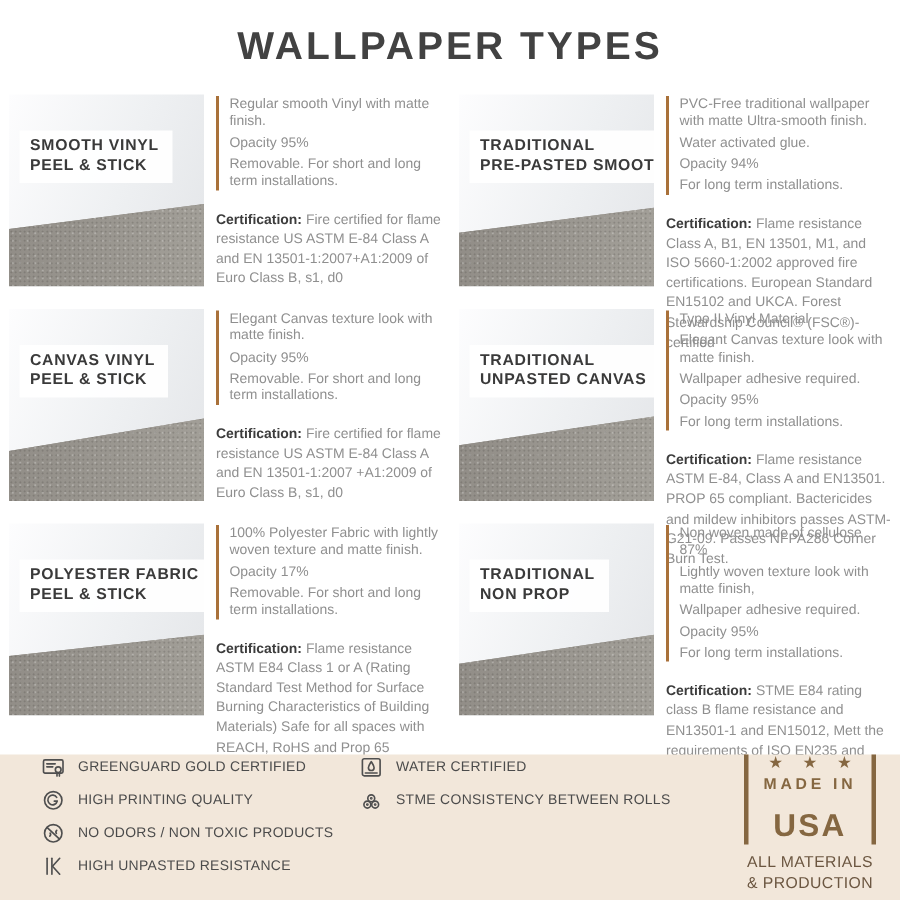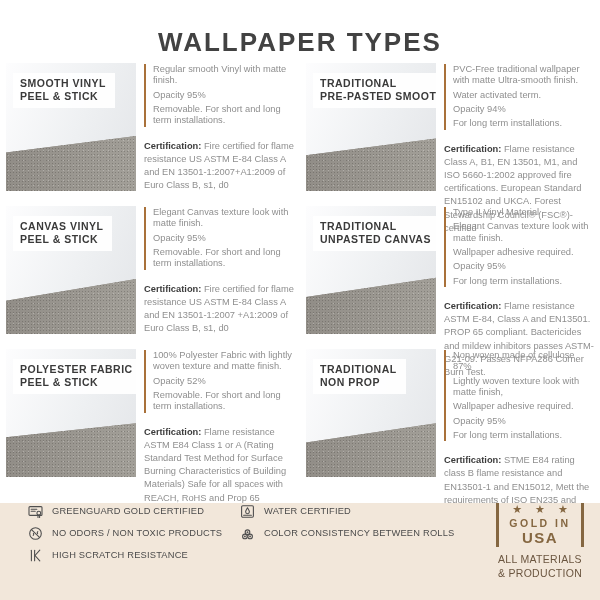--- a/index.html
+++ b/index.html
@@ -7,21 +7,21 @@
     width:600px; height:600px;
     position:relative;
     background:#ffffff;
     font-family:"Liberation Sans", sans-serif;
     overflow:hidden;
     -webkit-font-smoothing:antialiased;
   }
 
   
   .page-title {
-    margin:12px; padding-top:15px;
+    margin:0; padding-top:15px;
     text-align:center;
     font-size:26px; font-weight:600;
     letter-spacing:2px;
     color:#424242;
   }
 
   
   .grid {
     position:absolute; top:63px; left:6px; right:6px;
     display:grid;
@@ -47,21 +47,21 @@
     background-size:3px 3px, 5px 5px, 100% 100%;
     clip-path:polygon(0 70%, 100% 57%, 100% 100%, 0 100%);
   }
   .card:nth-of-type(2) .floor { clip-path:polygon(0 72%, 100% 59%, 100% 100%, 0 100%); }
   .card:nth-of-type(3) .floor { clip-path:polygon(0 74%, 100% 57%, 100% 100%, 0 100%); }
   .card:nth-of-type(4) .floor { clip-path:polygon(0 71%, 100% 56%, 100% 100%, 0 100%); }
   .card:nth-of-type(5) .floor { clip-path:polygon(0 69%, 100% 58%, 100% 100%, 0 100%); }
   .card:nth-of-type(6) .floor { clip-path:polygon(0 73%, 100% 58%, 100% 100%, 0 100%); }
 
   .tag {
-    position:absolute; top:10px; left:7px;
+    position:absolute; top:24px; left:7px;
     background:rgba(255,255,255,.93);
     padding:4px 9px 5px 7px;
     font-size:10.5px; line-height:1.25; letter-spacing:.5px;
     font-weight:600; color:#3a3a3a;
     white-space:nowrap;
   }
 
   .info { flex:1; padding-top:1px; min-width:0; }
   .features {
     border-left:2px solid var(--divider,#a9713a);
@@ -101,21 +101,21 @@
   .usa { flex:1; display:flex; flex-direction:column; align-items:center; justify-content:center; }
   .usa-box {
     border-left:3px solid var(--badge_brown,#856741);
     border-right:3px solid var(--badge_brown,#856741);
     padding:1px 8px 2px;
     text-align:center;
     color:var(--badge_brown,#856741);
   }
   .usa-stars { font-size:11px; letter-spacing:5px; line-height:1; padding-left:5px; }
   .usa-madein { font-size:10.5px; font-weight:700; letter-spacing:2.5px; margin-top:2px; }
-  .usa-name { font-size:15px; font-weight:800; letter-spacing:1.5px; line-height:1; margin-top:1px; }
+  .usa-name { font-size:21px; font-weight:800; letter-spacing:1.5px; line-height:1; margin-top:11px; }
   .usa-sub {
     margin-top:6px; text-align:center;
     font-size:10.5px; font-weight:400; letter-spacing:.3px;
     color:#6b5640; line-height:1.3;
   }
 </style>
 </head>
 <body>
 
 <h1 class="page-title">WALLPAPER TYPES</h1>
@@ -147,21 +147,21 @@
     <div class="photo">
       <div class="floor"></div>
       <div class="tag">
         <div>TRADITIONAL</div>
         <div>PRE-PASTED SMOOTH</div>
       </div>
     </div>
     <div class="info">
       <div class="features">
           <p>PVC-Free traditional wallpaper with matte Ultra-smooth finish.</p>
-          <p>Water activated term.</p>
+          <p>Water activated glue.</p>
           <p>Opacity 94%</p>
           <p>For long term installations.</p>
         </div>
       <div class="cert">
         <span class="cert-label">Certification:</span>
         <span>Flame resistance Class A, B1, EN 13501, M1, and ISO 5660-1:2002 approved fire certifications. European Standard EN15102 and UKCA. Forest Stewardship Council® (FSC®)-certified</span>
       </div>
     </div>
   </div>
 
@@ -213,21 +213,21 @@
     <div class="photo">
       <div class="floor"></div>
       <div class="tag">
         <div>POLYESTER FABRIC</div>
         <div>PEEL &amp; STICK</div>
       </div>
     </div>
     <div class="info">
       <div class="features">
           <p>100% Polyester Fabric with lightly woven texture and matte finish.</p>
-          <p>Opacity 52%</p>
+          <p>Opacity 17%</p>
           <p>Removable.  For short and long term installations.</p>
         </div>
       <div class="cert">
         <span class="cert-label">Certification:</span>
         <span>Flame resistance ASTM E84 Class 1 or A (Rating Standard Test Method for Surface Burning Characteristics of Building Materials) Safe for all spaces with REACH, RoHS and Prop 65 Compliance</span>
       </div>
     </div>
   </div>
 
   <div class="card">
@@ -264,32 +264,39 @@
         <line x1="3.2" y1="5.2" x2="8.8" y2="5.2"></line>
         <line x1="3.2" y1="7.2" x2="7.2" y2="7.2"></line>
         <circle cx="10.8" cy="9.2" r="1.9"></circle>
         <path d="M10 11 L10 13.4 M11.6 11 L11.6 13.4"></path>
       </svg>
       <span class="flabel">GREENGUARD GOLD CERTIFIED</span>
     </div>
     <div class="fitem">
       <svg width="15" height="15" viewBox="0 0 15 15" class="icon-stroke">
         <circle cx="7.5" cy="7.5" r="5.8"></circle>
+        <path d="M9.8 5.6 A3.2 3.2 0 1 0 10.2 8.1 L8.2 8.1"></path>
+      </svg>
+      <span class="flabel">HIGH PRINTING QUALITY</span>
+    </div>
+    <div class="fitem">
+      <svg width="15" height="15" viewBox="0 0 15 15" class="icon-stroke">
+        <circle cx="7.5" cy="7.5" r="5.8"></circle>
         <line x1="3.5" y1="3.7" x2="11.5" y2="11.3"></line>
         <path d="M5.2 9.4 q1 -0.9 0.2 -2 M9.8 5.6 q-1 0.9 -0.2 2"></path>
       </svg>
       <span class="flabel">NO ODORS / NON TOXIC PRODUCTS</span>
     </div>
     <div class="fitem">
       <svg width="15" height="15" viewBox="0 0 15 15" class="icon-stroke">
         <path d="M3.4 2.2 V12.8"></path>
         <path d="M6.6 2.2 V12.8"></path>
         <path d="M11.8 2.2 L7 7.5 L11.8 12.8"></path>
       </svg>
-      <span class="flabel">HIGH SCRATCH RESISTANCE</span>
+      <span class="flabel">HIGH UNPASTED RESISTANCE</span>
     </div>
   </div>
 
   <div class="fcol two">
     <div class="fitem">
       <svg width="15" height="15" viewBox="0 0 15 15" class="icon-stroke">
         <rect x="1.6" y="1.8" width="11.8" height="11.4" rx="1.2"></rect>
         <path d="M7.5 3.8 C6.4 5.6 5.6 6.6 5.6 7.8 a1.9 1.9 0 0 0 3.8 0 C9.4 6.6 8.6 5.6 7.5 3.8 Z"></path>
         <line x1="3.6" y1="11.3" x2="11.4" y2="11.3"></line>
       </svg>
@@ -297,28 +304,28 @@
     </div>
     <div class="fitem">
       <svg width="15" height="15" viewBox="0 0 15 15" class="icon-stroke">
         <circle cx="4.9" cy="10.4" r="2.3"></circle>
         <circle cx="10.1" cy="10.4" r="2.3"></circle>
         <circle cx="7.5" cy="6.2" r="2.3"></circle>
         <circle cx="4.9" cy="10.4" r="0.4"></circle>
         <circle cx="10.1" cy="10.4" r="0.4"></circle>
         <circle cx="7.5" cy="6.2" r="0.4"></circle>
       </svg>
-      <span class="flabel">COLOR CONSISTENCY BETWEEN ROLLS</span>
+      <span class="flabel">STME CONSISTENCY BETWEEN ROLLS</span>
     </div>
   </div>
 
   <div class="usa">
     <div class="usa-box">
       <div class="usa-stars">★ ★ ★</div>
-      <div class="usa-madein">GOLD IN</div>
+      <div class="usa-madein">MADE IN</div>
       <div class="usa-name">USA</div>
     </div>
     <div class="usa-sub">
       <div>ALL MATERIALS</div>
       <div>&amp; PRODUCTION</div>
     </div>
   </div>
 
 </div>
 

